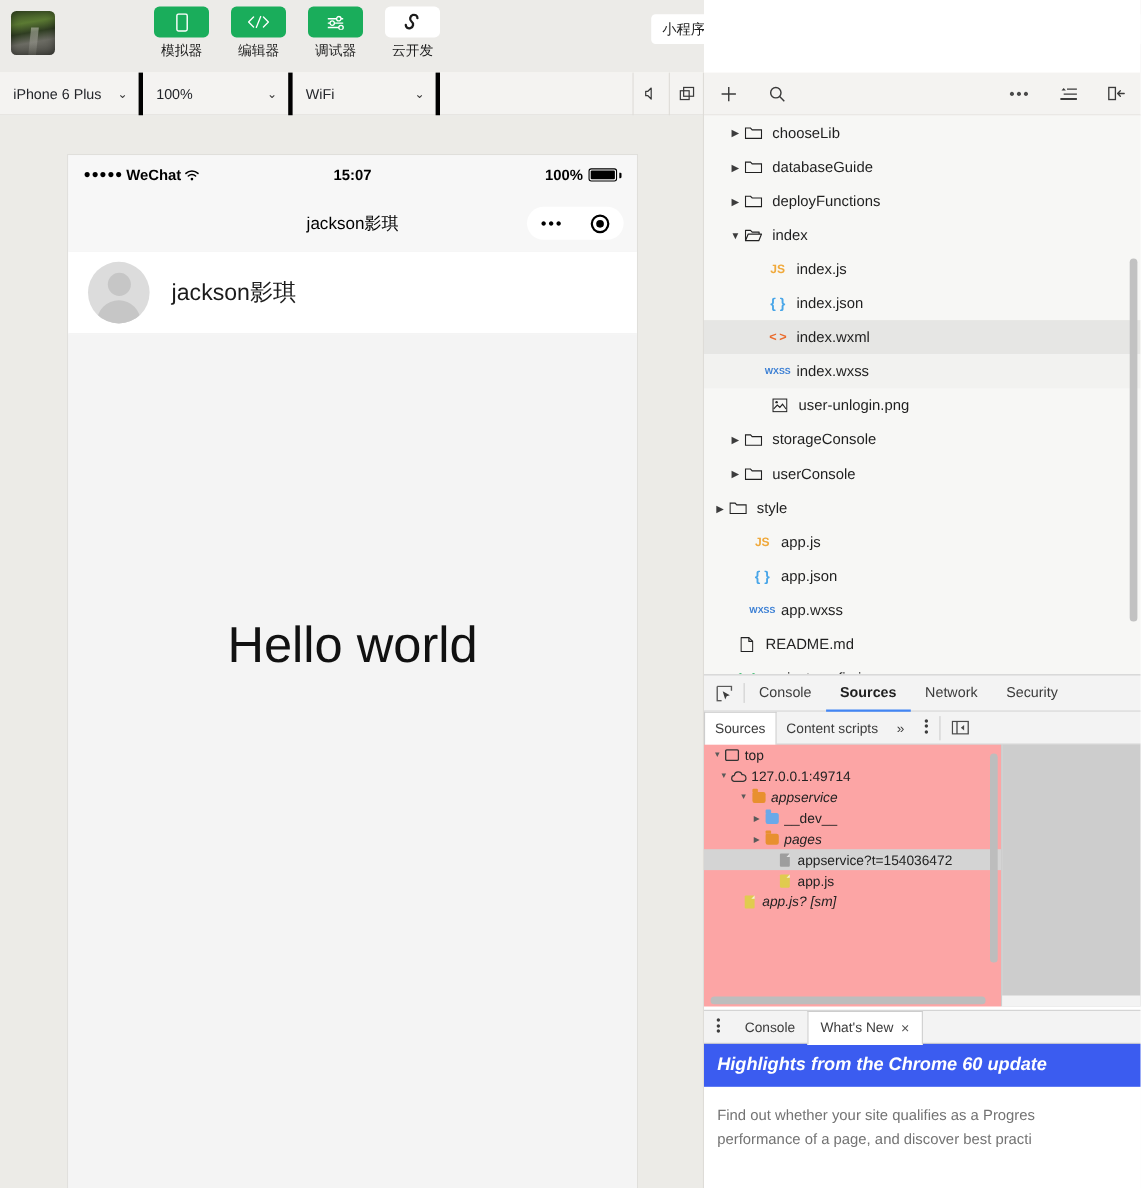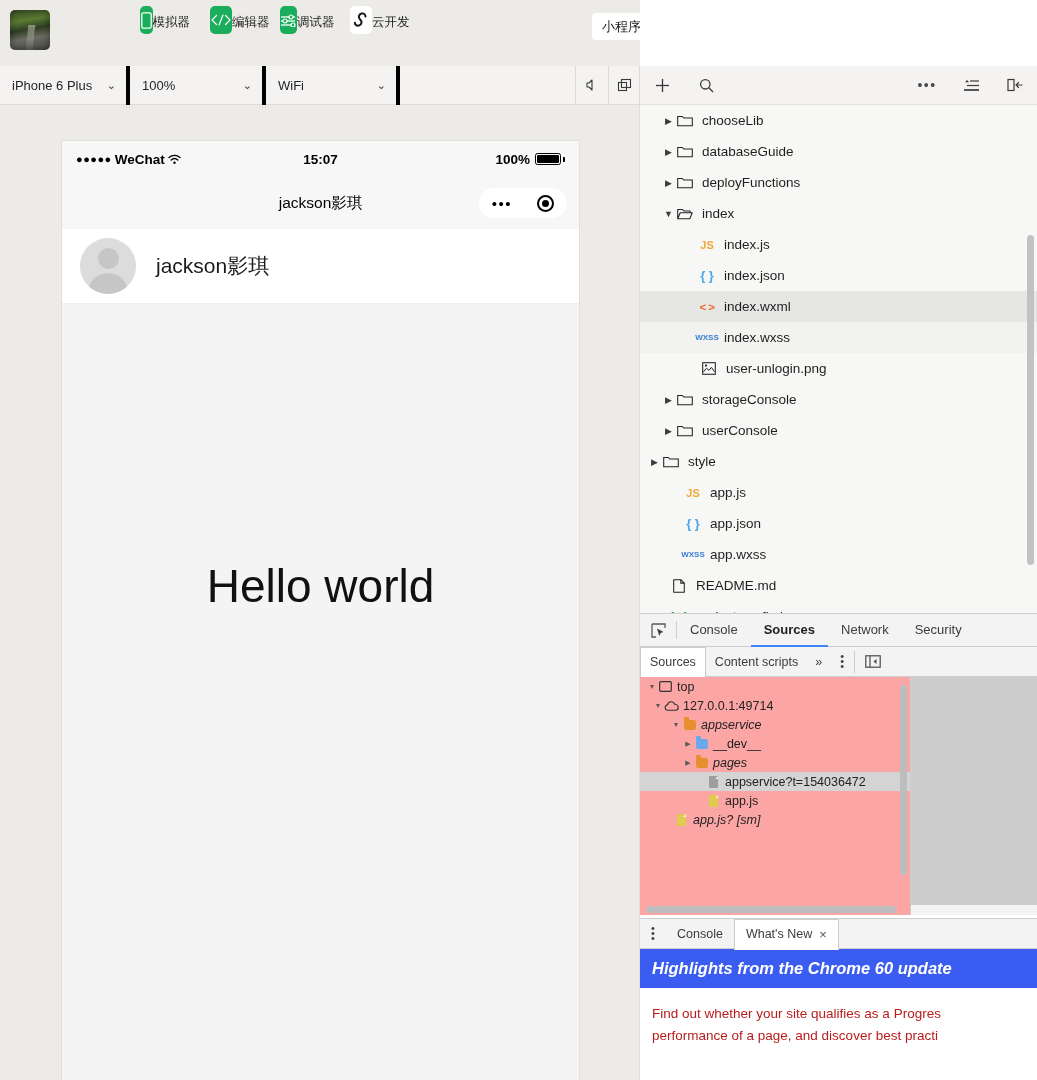--- a/index.html
+++ b/index.html
@@ -23,21 +23,21 @@
     border-radius: 5px; overflow: hidden;
     background: linear-gradient(170deg,#3d5227 0%,#5b7a33 28%,#2f3d22 48%,#6b6b63 68%,#4a4a44 100%);
     box-shadow: inset 0 0 9px rgba(0,0,0,.45);
   }
   .proj-thumb::after{
     content:""; position:absolute; left:42%; top:38%; width:18%; height:62%;
     background: linear-gradient(to bottom, rgba(200,200,190,.55), rgba(120,120,110,.25));
     transform: skewX(-6deg);
   }
   .tool-group { position: absolute; left: 140px; top: 6px; display: flex; gap: 20px; }
-  .tool-btn { width: 50px; display: flex; flex-direction: row; align-items: center; cursor: pointer; }
+  .tool-btn { width: 50px; display: flex; flex-direction: column; align-items: center; cursor: pointer; }
   .tool-ico {
     width: 50px; height: 28px; border-radius: 5px;
     display: flex; align-items: center; justify-content: center;
     background: #1aad5b; color: #fff;
   }
   .tool-ico.white { background: #fff; color: #1b1b1b; }
   .tool-lbl { margin-top: 4px; font-size: 12.5px; color: #1c1c1c; white-space: nowrap; }
 
   .mode-select {
     position: absolute; left: 592px; top: 13px; width: 208px; height: 27px;
@@ -211,21 +211,21 @@
   .dw-tab { padding: 0 11px; height: 30px; line-height: 30px; cursor: pointer; }
   .dw-tab.active { background: #fff; border: 1px solid #cdcdcd; border-bottom-color: #fff; height: 31px; line-height: 29px; margin-bottom: -1px; display: flex; align-items: center; gap: 7px; }
   .dw-close { font-size: 13px; color: #555; cursor: pointer; }
 
   .whatsnew-banner {
     background: #3b5cf0; color: #fff; font-size: 16.5px; font-weight: 700;
     padding: 10px 12px; white-space: nowrap; font-style: italic;
   }
   .wn-body { padding: 14px 12px 0 12px; }
   .wn-h { font-size: 15px; color: #1f1f1f; font-weight: 400; white-space: nowrap; }
-  .wn-p { font-size: 13.5px; color: #b91c1c; line-height: 1.45; margin-top: 2px; white-space: nowrap; }
+  .wn-p { font-size: 13.5px; color: #737373; line-height: 1.45; margin-top: 2px; white-space: nowrap; }
 
   .vsplit { position: absolute; left: 639px; top: 66px; width: 1px; height: 1014px; background: #dedcd8; }
 </style>
 </head>
 <body>
 
 <div id="app">
 
   <div class="toolbar">
     <div class="proj-thumb"></div>

